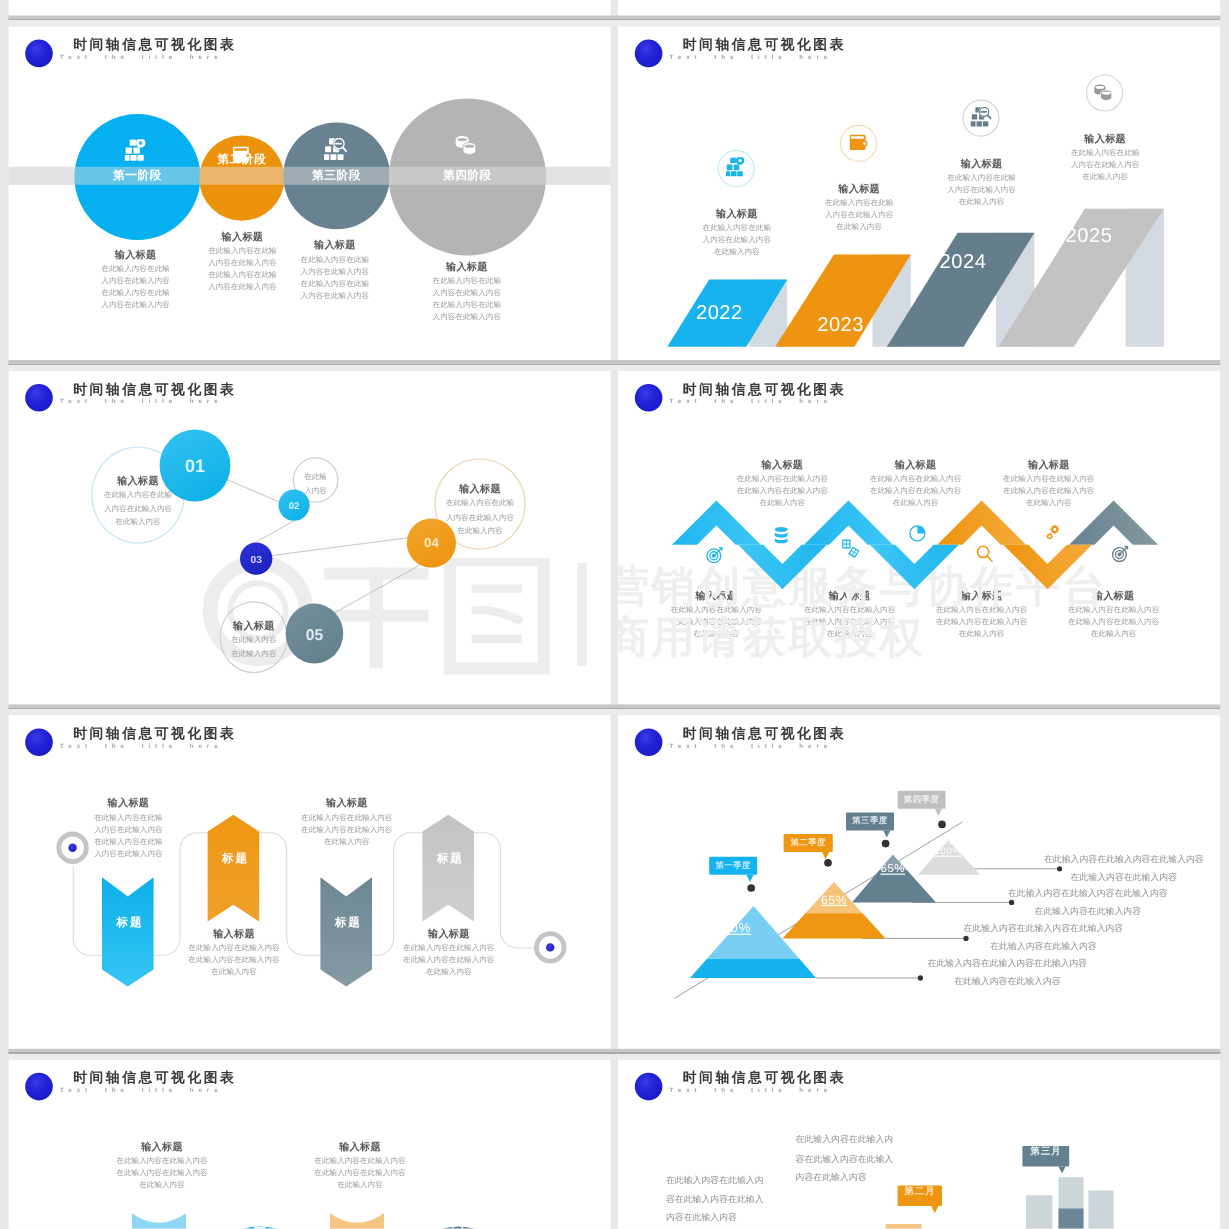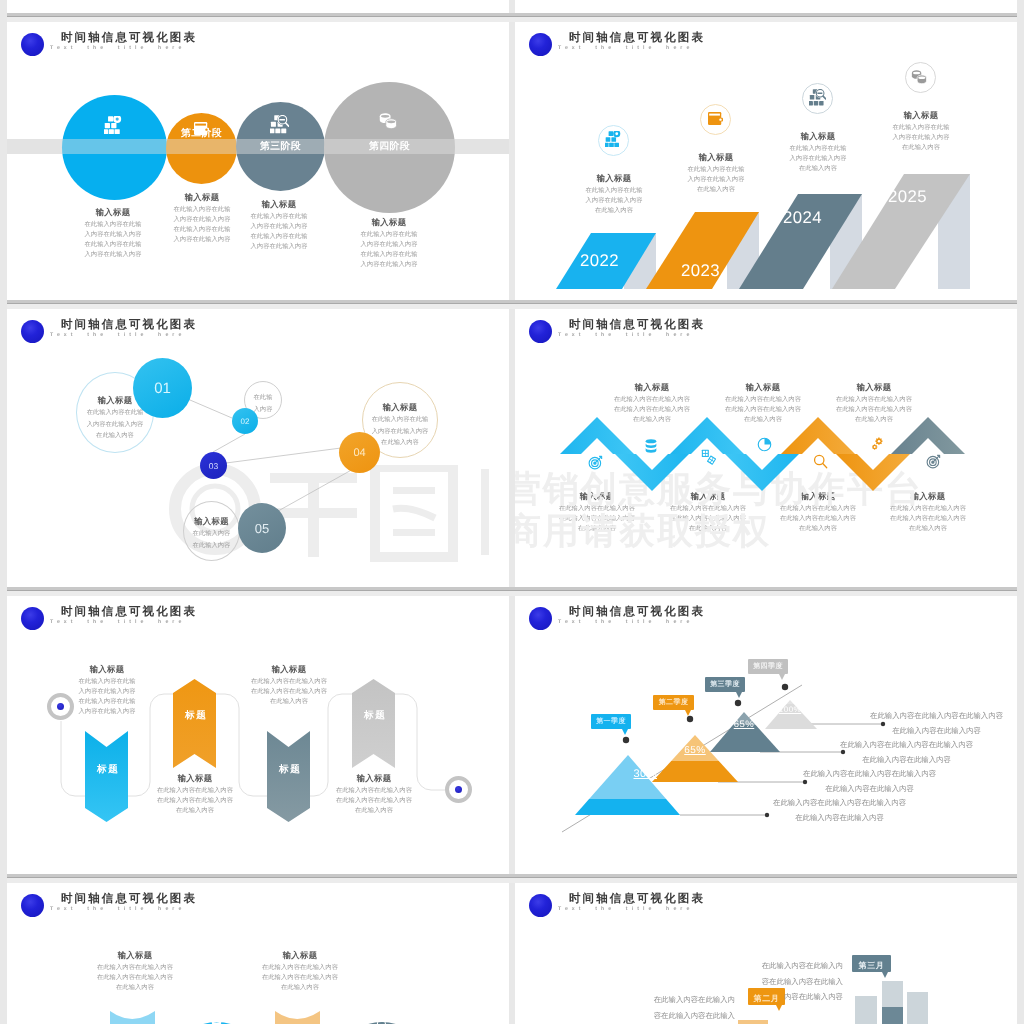--- a/index.html
+++ b/index.html
@@ -29,43 +29,43 @@
   
   .yrlab{position:absolute;color:#fff;font-size:16.8px;font-weight:400;letter-spacing:0.4px;line-height:18px;}
   .s2circ{position:absolute;width:31px;height:31px;border-radius:50%;border:1px solid #ccc;box-sizing:border-box;}
 
   
   .wm{position:absolute;}
   .c3txt{position:absolute;border:1px solid #ccc;border-radius:50%;box-sizing:border-box;text-align:center;}
   .c3txt .h{font-weight:bold;color:#5a5a5a;font-size:8.4px;line-height:13px;letter-spacing:0.3px;}
   .c3txt .b{color:#9a9a9a;font-size:6.3px;line-height:11.5px;}
   .c3num{position:absolute;border-radius:50%;display:flex;align-items:center;justify-content:center;
-         font-weight:400;}
+         font-weight:700;}
 
   
   .wm2{position:absolute;color:#efefef;font-size:36px;font-weight:bold;letter-spacing:2px;white-space:nowrap;}
 
   
   .rbl{position:absolute;width:43px;text-align:center;color:#fff;font-weight:bold;font-size:9.6px;letter-spacing:1.6px;text-indent:1.6px;}
   .endpt{position:absolute;width:27px;height:27px;border-radius:50%;border:4px solid #c4c4c4;box-sizing:border-box;
          display:flex;align-items:center;justify-content:center;background:#fff;}
   .endpt-dot{width:7px;height:7px;border-radius:50%;background:radial-gradient(circle at 38% 32%,#3a3ae0,#1818b8);}
 
   
   .bub{position:absolute;border-radius:1px;font-size:7px;font-weight:bold;display:flex;
        align-items:center;justify-content:center;letter-spacing:0.4px;}
   .bub-tail{position:absolute;right:3px;bottom:-6px;width:0;height:0;
             border-left:3px solid transparent;border-right:3px solid transparent;border-top:6px solid #000;}
   .pct{position:absolute;width:60px;text-align:center;color:#fff;letter-spacing:0.5px;text-decoration:underline;}
   .s6txt{position:absolute;text-align:center;color:#8f8f8f;font-size:7.4px;line-height:14.5px;white-space:nowrap;}
 
   
   .bub8{position:absolute;border-radius:1px;font-size:8px;font-weight:bold;display:flex;
-        align-items:flex-end;justify-content:center;letter-spacing:0.6px;}
-  .s8txt{position:absolute;width:180px;text-align:right;color:#8f8f8f;font-size:7.4px;line-height:15.5px;margin-top:16px;}
+        align-items:flex-start;justify-content:center;letter-spacing:0.6px;}
+  .s8txt{position:absolute;width:180px;color:#8f8f8f;font-size:7.4px;line-height:15.5px;}
   
   .s1band{position:absolute;left:0;width:502px;background:rgba(226,226,226,0.44);}
   .s1circ{position:absolute;border-radius:50%;}
   .s1bandbg{position:absolute;left:0;width:502px;background:#e4e4e4;}
   .s1name{position:absolute;width:502px;left:0;color:#fff;font-weight:bold;
           font-size:9.8px;letter-spacing:0.4px;text-align:center;}
 </style>
 </head>
 <body>
 
@@ -75,20 +75,21 @@
       <div class="sh-dot"></div>
       <div class="sh-title">时间轴信息可视化图表</div>
       <div class="sh-sub">Text the title here</div>
 
   <div class="s1bandbg" style="top:117px;height:15px;"></div>
   <div class="s1circ" style="left:55px;top:73px;width:105px;height:105px;background:#06afef;"></div>
   <div class="s1circ" style="left:159px;top:91px;width:71px;height:71px;background:#ed920d;"></div>
   <div class="s1circ" style="left:229px;top:80px;width:89px;height:89px;background:#698291;"></div>
   <div class="s1circ" style="left:317px;top:60px;width:131px;height:131px;background:#b4b4b4;"></div>
   <div class="s1band" style="top:117px;height:15px;"></div>
+  <div class="s1name" style="top:117px;height:15px;line-height:15px;text-indent:-287px;">第一阶段</div>
   <div class="s1name" style="top:104px;height:29px;line-height:15px;text-indent:-113px;">第二阶段</div>
   <div class="s1name" style="top:117px;height:15px;line-height:15px;text-indent:45px;">第三阶段</div>
   <div class="s1name" style="top:117px;height:32px;line-height:15px;text-indent:263px;">第四阶段</div>
 
   <svg class="ic" style="position:absolute;left:97px;top:94px;" width="18" height="18" viewBox="0 0 24 24" fill="#fff">
     <rect x="5.4" y="0.4" width="7" height="7" rx="0.8"></rect>
     <circle cx="17.6" cy="4.1" r="5.3" fill="#fff"></circle>
         <circle cx="17.6" cy="4.1" r="2.1" fill="#3fb9ee"></circle>
     <rect x="1" y="9.2" width="7" height="7" rx="0.8"></rect>
         <rect x="9.6" y="9.2" width="7" height="7" rx="0.8"></rect>
@@ -530,21 +531,21 @@
     <span class="bub-tail" style="border-top-color:#ee9611;"></span>
   </div>
   <div class="bub" style="left:190px;top:81px;width:40px;height:15px;background:#62808f;color:#dbe6ec;">
     <span>第三季度</span>
     <span class="bub-tail" style="border-top-color:#62808f;"></span>
   </div>
   <div class="bub" style="left:233px;top:63px;width:40px;height:15px;background:#c0c0c0;color:#f0f0f0;">
     <span>第四季度</span>
     <span class="bub-tail" style="border-top-color:#c0c0c0;"></span>
   </div>
-  <div class="pct" style="left:82px;top:172px;font-size:11px;text-align:right;">30%</div>
+  <div class="pct" style="left:69px;top:172px;font-size:11px;">30%</div>
   <div class="pct" style="left:150px;top:149px;font-size:10px;">65%</div>
   <div class="pct" style="left:199px;top:123px;font-size:9.5px;">65%</div>
   <div class="pct" style="left:245px;top:109px;font-size:8px;">100%</div>
   <div class="s6txt" style="left:355px;top:113px;">
     <div>在此输入内容在此输入内容在此输入内容</div>
     <div>在此输入内容在此输入内容</div>
   </div>
   <div class="s6txt" style="left:325px;top:142px;">
     <div>在此输入内容在此输入内容在此输入内容</div>
     <div>在此输入内容在此输入内容</div>

